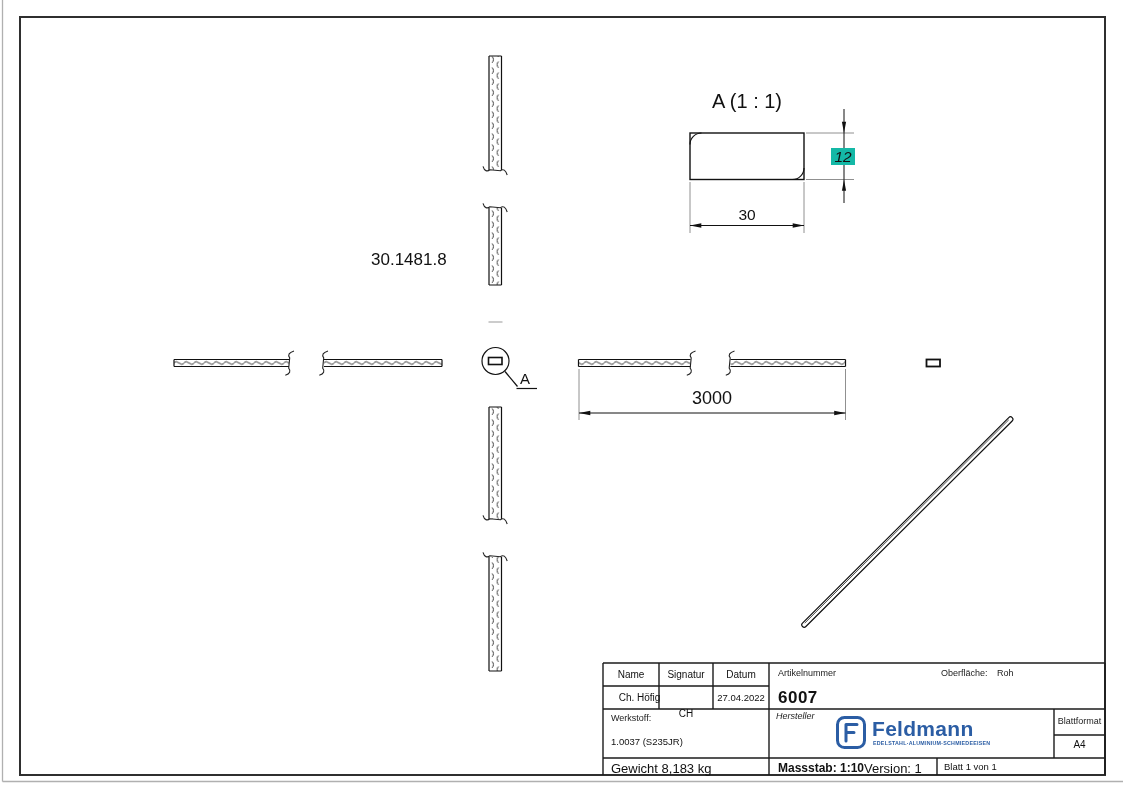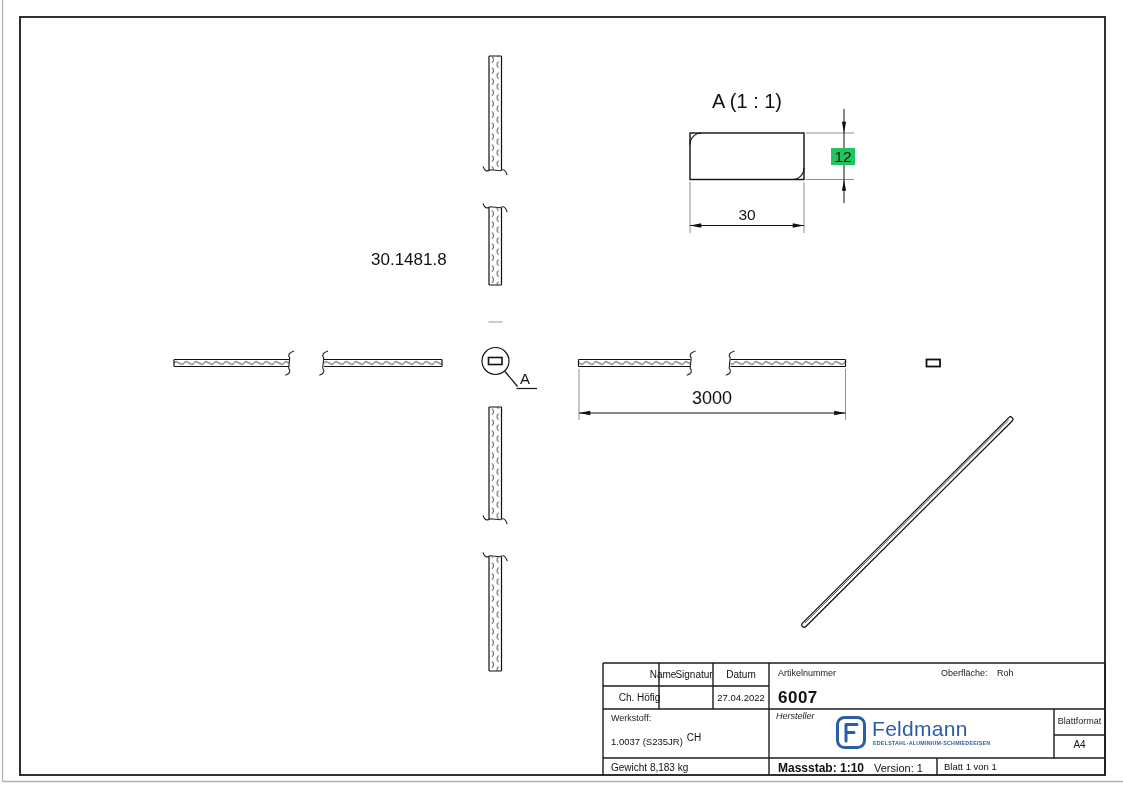--- a/index.html
+++ b/index.html
@@ -6,21 +6,21 @@
   #stage{position:relative;width:1123px;height:794px;background:#fff;
          font-family:"Liberation Sans",sans-serif;color:#111;}
   svg{position:absolute;left:0;top:0;}
   .t{position:absolute;white-space:nowrap;color:#111;line-height:1.1;}
   .ctr{text-align:center;}
   .dimtxt{font-size:15.5px;}
   .tb-h{font-size:10px;}
   .tb-v{font-size:10px;}
   .tb-lbl{font-size:9px;color:#222;}
   .big{font-size:17px;letter-spacing:0.5px;font-weight:bold;}
-  .brand-name{font-size:21px;font-weight:normal;letter-spacing:0.3px;}
+  .brand-name{font-size:21px;font-weight:bold;letter-spacing:0.3px;}
   .brand-tag{font-size:5.3px;letter-spacing:0.25px;font-weight:bold;}
 </style>
 </head>
 <body>
 
 <div id="stage">
 
   <svg width="1123" height="794" viewBox="0 0 1123 794">
     <defs>
       <pattern id="texH" x="174" y="359.5" width="10" height="7" patternUnits="userSpaceOnUse">
@@ -118,45 +118,45 @@
     </g>
 
     <g transform="translate(836,716)">
       <rect x="1.5" y="1.5" width="27" height="30" rx="7" fill="none" stroke="#2b5da4" stroke-width="3"></rect>
       <path d="M10,8.5 H21 M10,8.5 V25 M10,16.5 H18" fill="none" stroke="#2b5da4" stroke-width="3" stroke-linecap="round"></path>
     </g>
   </svg>
 
   <div class="t" style="left:371px;top:251px;font-size:17px;">30.1481.8</div>
   <div class="t" style="left:712px;top:90px;font-size:20px;">A (1 : 1)</div>
-  <div class="t ctr dimtxt" style="left:831px;top:148px;width:24px;background:#22c55e;">12</div>
+  <div class="t ctr dimtxt" style="left:831px;top:148px;width:24px;background:#14b8a6;font-style:italic;">12</div>
   <div class="t ctr dimtxt" style="left:735px;top:206px;width:24px;">30</div>
   <div class="t ctr" style="left:688px;top:389px;width:48px;font-size:18px;">3000</div>
   <div class="t" style="left:520px;top:371px;font-size:15px;">A</div>
 
-  <div class="t ctr tb-h" style="left:603px;top:669px;width:56px;margin-left:32px;">Name</div>
-  <div class="t ctr tb-h" style="left:659px;top:669px;width:54px;padding-left:8px;">Signatur</div>
+  <div class="t ctr tb-h" style="left:603px;top:669px;width:56px;">Name</div>
+  <div class="t ctr tb-h" style="left:659px;top:669px;width:54px;">Signatur</div>
   <div class="t ctr tb-h" style="left:713px;top:669px;width:56px;">Datum</div>
   <div class="t ctr tb-v" style="left:603px;top:692px;width:73px;">Ch. Höfig</div>
-  <div class="t ctr tb-v" style="left:659px;top:732px;width:54px;margin-left:8px;">CH</div>
+  <div class="t ctr tb-v" style="left:659px;top:708px;width:54px;">CH</div>
   <div class="t ctr" style="left:713px;top:693px;width:56px;font-size:9.5px;text-align:center;">27.04.2022</div>
 
   <div class="t tb-lbl" style="left:778px;top:669px;">Artikelnummer</div>
   <div class="t tb-lbl" style="left:941px;top:669px;">Oberfläche:</div>
   <div class="t tb-lbl" style="left:997px;top:669px;">Roh</div>
   <div class="t big" style="left:778px;top:689px;">6007</div>
 
   <div class="t tb-lbl" style="left:611px;top:714px;">Werkstoff:</div>
   <div class="t" style="left:611px;top:737px;font-size:9.5px;">1.0037 (S235JR)</div>
 
   <div class="t tb-lbl" style="left:776px;top:712px;font-style:italic;">Hersteller</div>
   <div class="t brand-name" style="left: 872px; top: 717px; color: rgb(43, 93, 164);">Feldmann</div>
   <div class="t brand-tag" style="left: 873px; top: 741px; color: rgb(43, 93, 164);">EDELSTAHL·ALUMINIUM·SCHMIEDEEISEN</div>
 
   <div class="t ctr tb-lbl" style="left:1054px;top:717px;width:51px;">Blattformat</div>
   <div class="t ctr" style="left:1054px;top:739px;width:51px;font-size:10px;">A4</div>
 
-  <div class="t" style="left:611px;top:762px;font-size:10px;">Gewicht 8,183 kg</div>
+  <div class="t" style="left:611px;top:762px;font-size:13px;">Gewicht 8,183 kg</div>
   <div class="t" style="left:778px;top:762px;font-size:12px;font-weight:bold;">Massstab: 1:10</div>
-  <div class="t" style="left:864px;top:762px;font-size:11px;margin-left:10px;">Version: 1</div>
+  <div class="t" style="left:864px;top:762px;font-size:13px;">Version: 1</div>
   <div class="t" style="left:944px;top:762px;font-size:9.5px;">Blatt 1 von 1</div>
 
 </div>
 
 </body></html>

